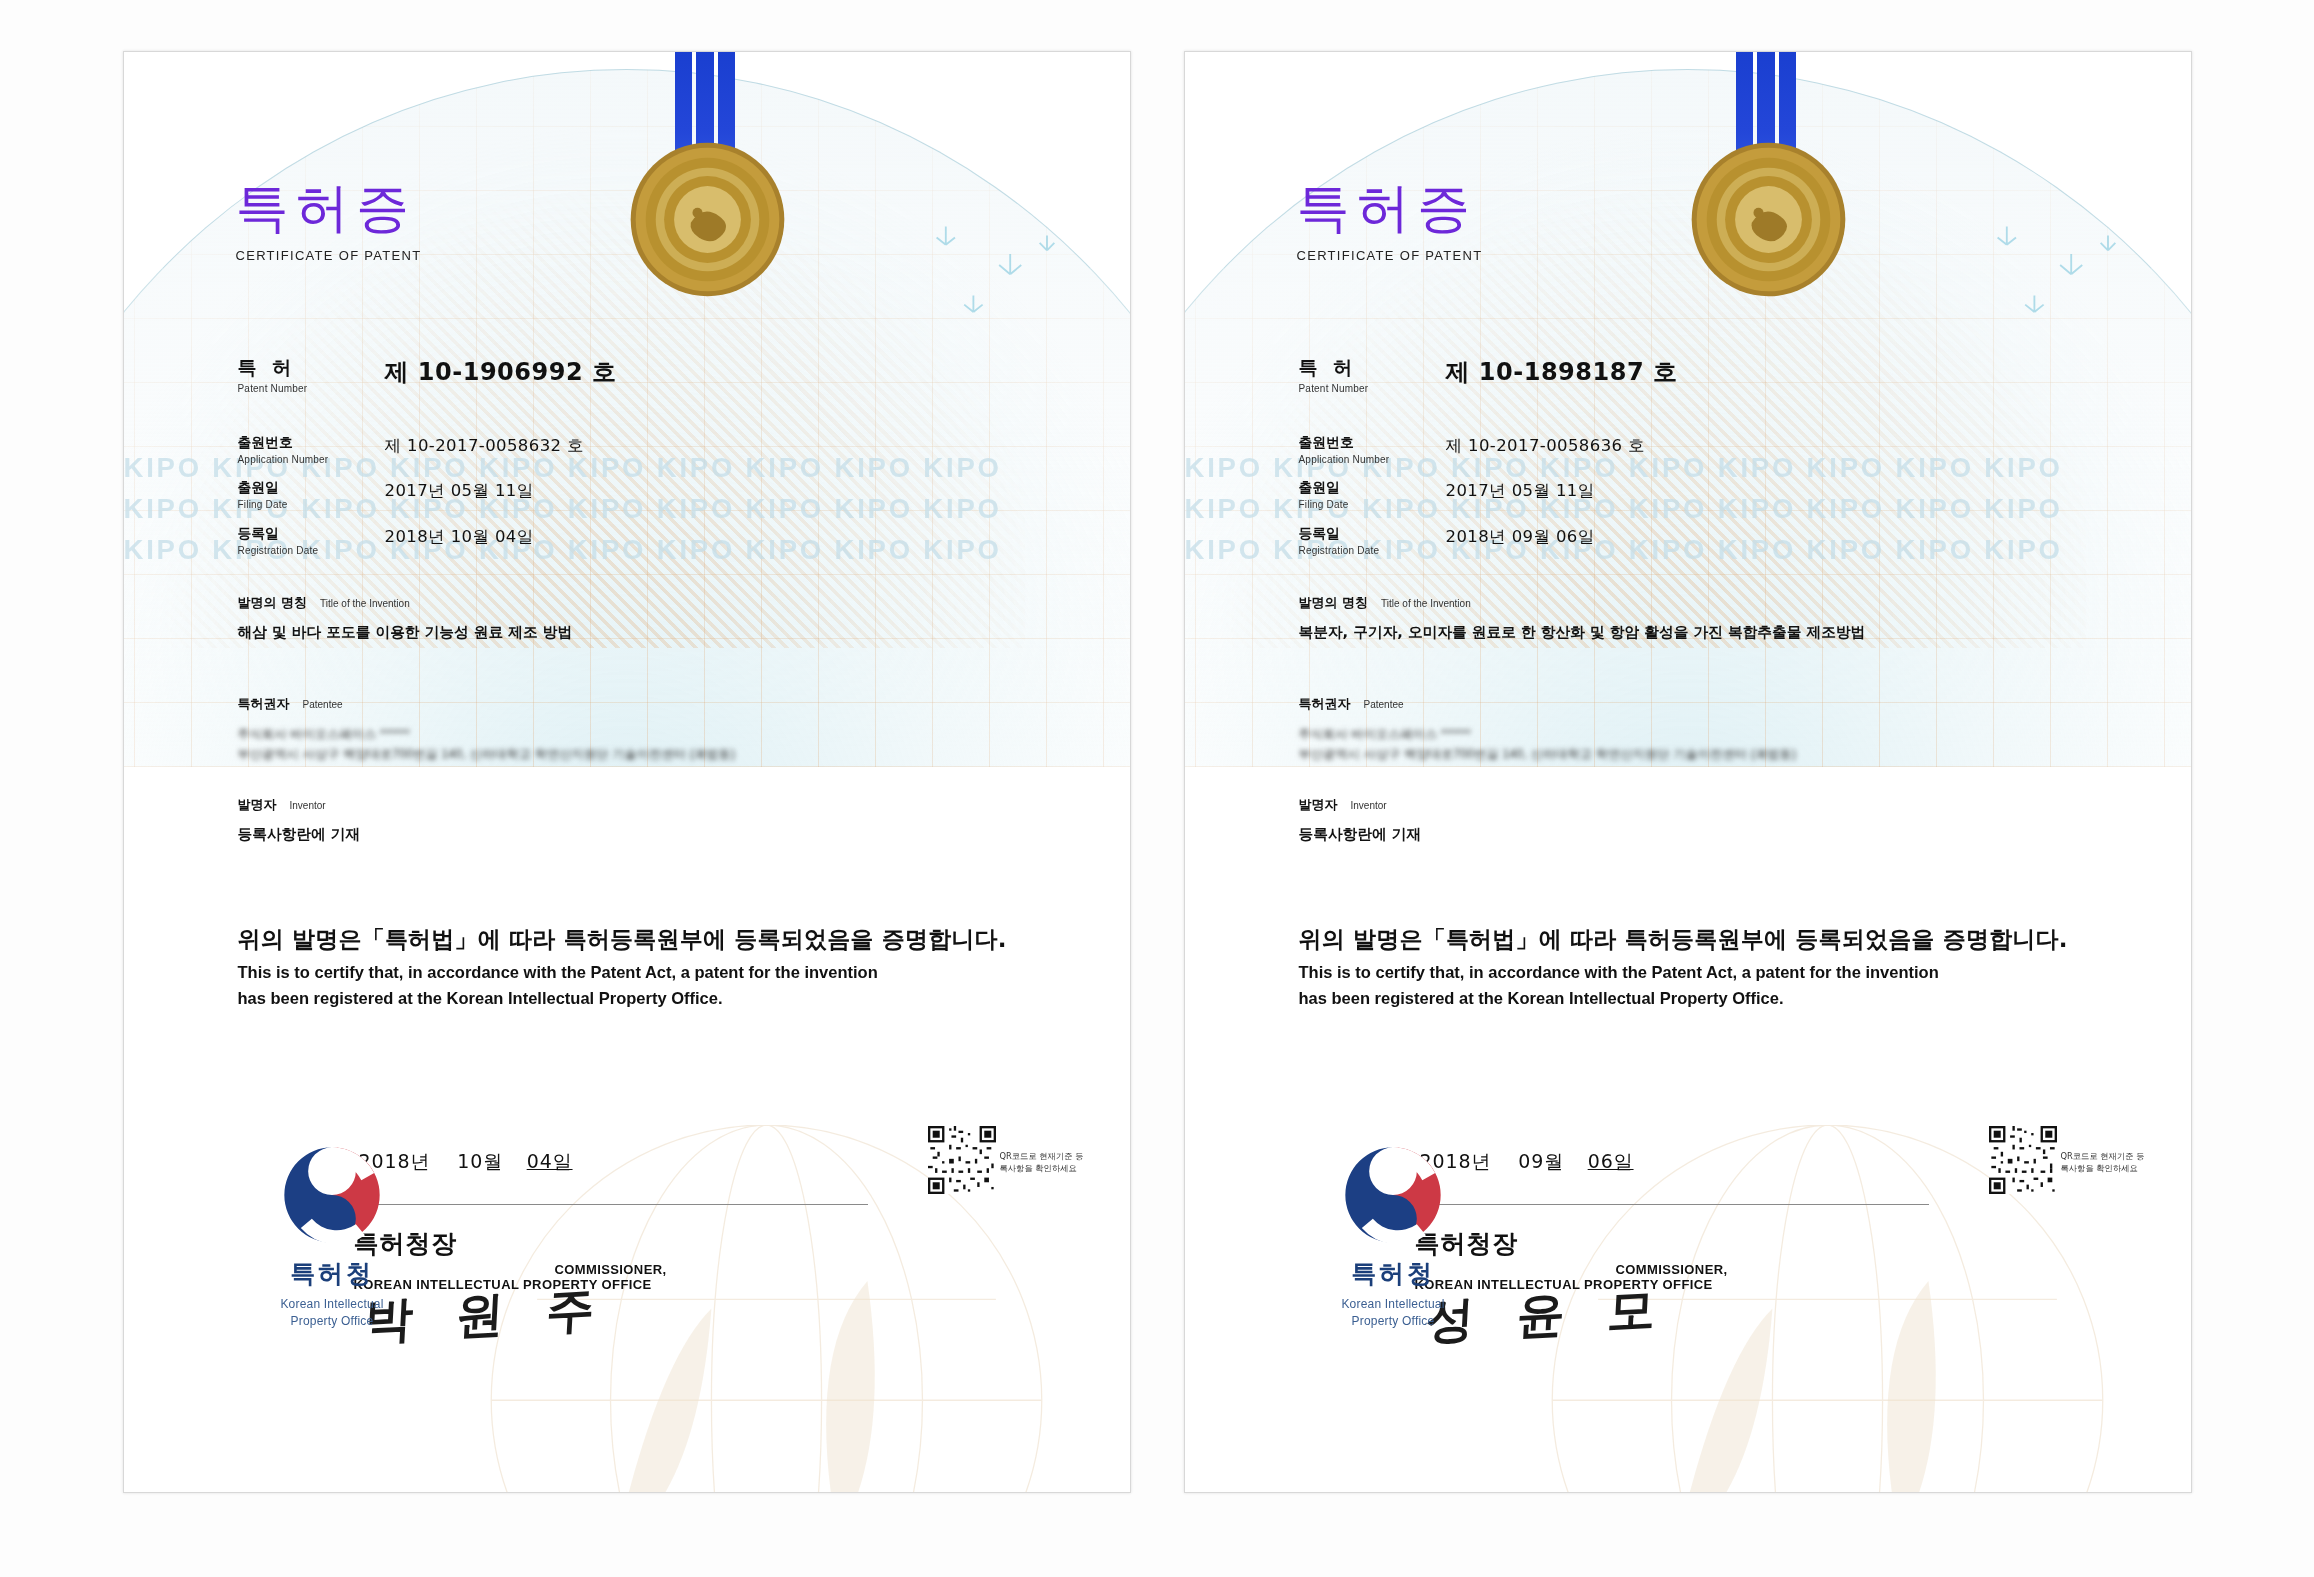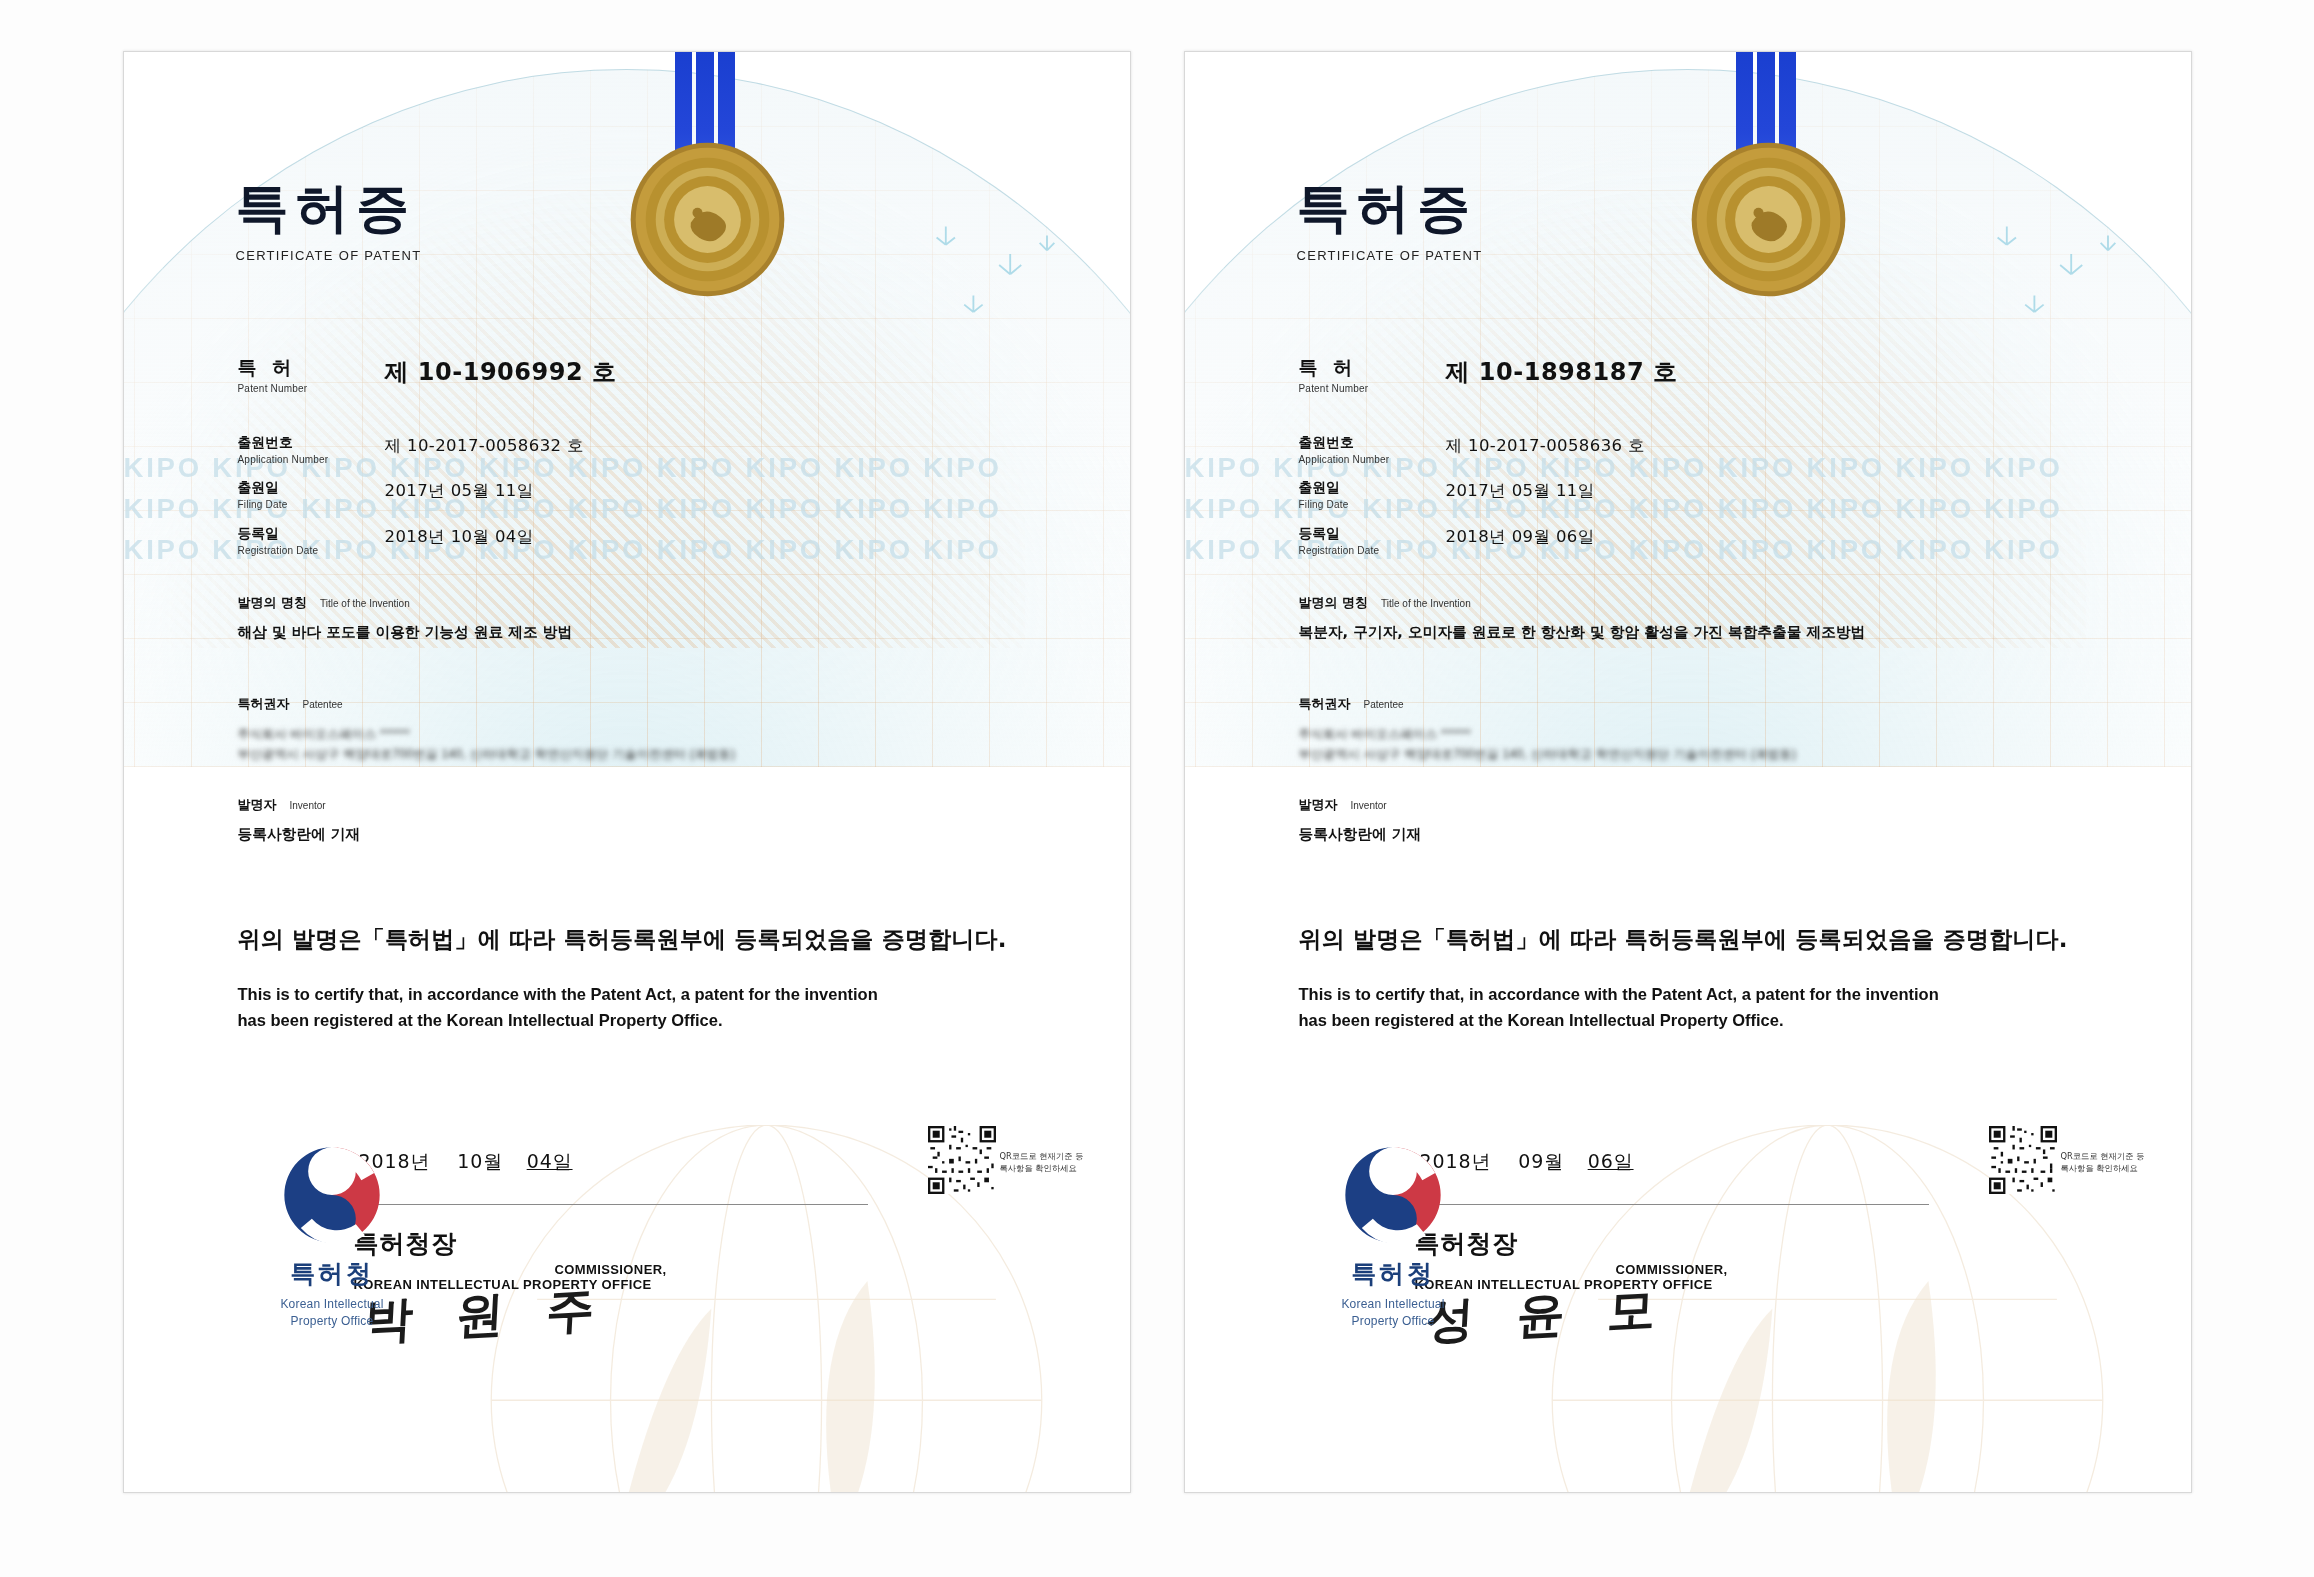--- a/index.html
+++ b/index.html
@@ -131,23 +131,23 @@
 
   
   .title-block {
     position: absolute;
     left: 112px;
     top: 129px;
   }
   .title-ko {
     font-family: "DejaVu Sans", sans-serif;
     font-size: 53px;
-    font-weight: bold;
+    font-weight: normal;
     letter-spacing: 7.3px;
-    color: #0f172a;
+    color: #6d28d9;
     line-height: 1;
   }
   .title-en {
     margin-top: 14px;
     font-size: 13px;
     letter-spacing: 1.3px;
     color: #222;
     font-family: "Liberation Sans", sans-serif;
   }
 
@@ -233,21 +233,21 @@
     width: 790px;
   }
   .certify .ko {
     font-family: "DejaVu Sans", sans-serif;
     font-size: 23px;
     font-weight: bold;
     color: #111;
     letter-spacing: 0.2px;
   }
   .certify .en {
-    margin-top: 26px;
+    margin-top: 4px;
     font-size: 16.5px;
     font-weight: bold;
     color: #111;
     line-height: 26px;
     font-family: "Liberation Sans", sans-serif;
   }
 
   
   .footer-art {
     position: absolute;

